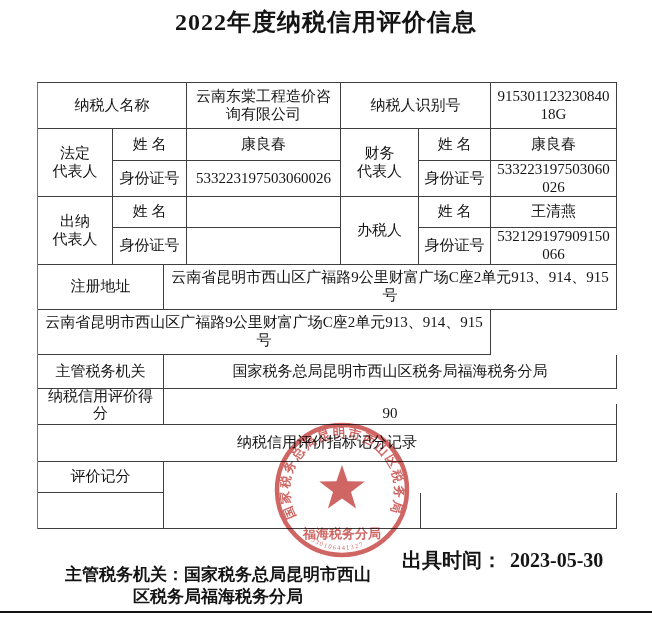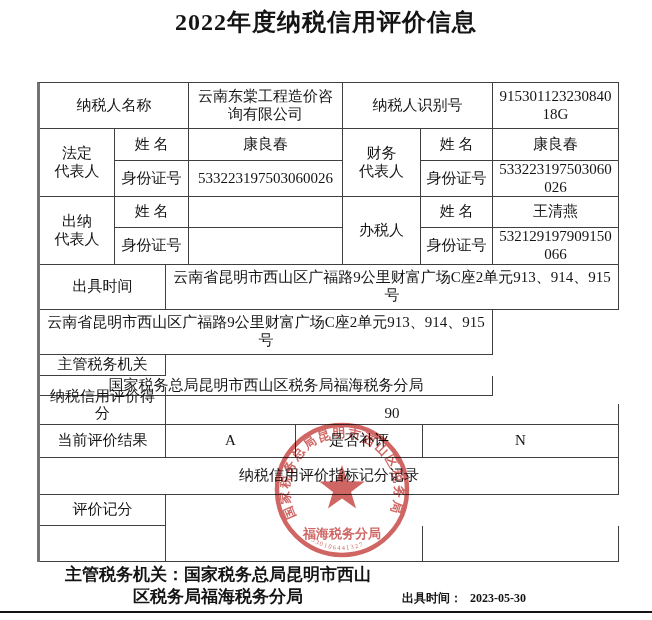--- a/index.html
+++ b/index.html
@@ -1,30 +1,30 @@
 <!DOCTYPE html>
 <html><head>
 <meta charset="utf-8">
 <style>
   html,body{margin:0;padding:0;background:#fff;}
   #page{position:relative;width:652px;height:620px;background:#fff;overflow:hidden;
         font-family:Liberation Serif, serif;color:#141414;}
   .title{position:absolute;top:6px;left:0;width:652px;text-align:center;
          font-size:24px;font-weight:bold;letter-spacing:1px;}
   .tbl{position:absolute;left:37px;top:82px;width:579px;
-       border-top:1px solid #3f3f3f;border-left:3px solid #737373;}
+       border-top:1px solid #3f3f3f;border-left:1px solid #737373;}
   .row{display:flex;}
   .pcol{display:flex;flex-direction:column;}
   .c{box-sizing:border-box;border-right:1px solid #3f3f3f;border-bottom:1px solid #3f3f3f;
      display:flex;align-items:center;justify-content:center;text-align:center;
      font-size:15px;line-height:1.18;white-space:pre-line;word-break:break-all;
      padding:1px 3px;color:#141414;}
   .footer-left{position:absolute;left:40px;top:564px;width:356px;text-align:center;
      font-size:17px;font-weight:bold;line-height:1.3;white-space:pre-line;}
-  .footer-right{position:absolute;left:402px;top:590px;font-size:12px;font-weight:bold;}
+  .footer-right{position:absolute;left:402px;top:547px;font-size:20px;font-weight:bold;}
   .footer-right .gap{display:inline-block;width:8px;}
   .bottom-rule{position:absolute;left:0;top:611px;width:652px;height:2px;background:#141414;}
   .stamp{position:absolute;left:270px;top:418px;pointer-events:none;
          mix-blend-mode:multiply;opacity:0.8;}
 </style>
 </head>
 <body>
 
 <div id="page">
 
@@ -86,44 +86,38 @@
           <div class="c" style="width:126px;height:31px;">王清燕</div>
         </div>
         <div class="row" style="height:37px;">
           <div class="c" style="width:72px;height:37px;">身份证号</div>
           <div class="c" style="width:126px;height:37px;">532129197909150066</div>
         </div>
       </div>
     </div>
 
     <div class="row" style="height:45px;">
-      <div class="c" style="width:126px;">出具时间</div>
+      <div class="c" style="width:126px;">注册地址</div>
       <div class="c" style="width:453px;">云南省昆明市西山区广福路9公里财富广场C座2单元913、914、915号</div>
     </div>
 
     <div class="row" style="height:45px;">
       <div class="c" style="width:453px;">云南省昆明市西山区广福路9公里财富广场C座2单元913、914、915号</div>
     </div>
 
-    <div class="row" style="height:34px;flex-direction:column;">
+    <div class="row" style="height:34px;">
       <div class="c" style="width:126px;">主管税务机关</div>
       <div class="c" style="width:453px;">国家税务总局昆明市西山区税务局福海税务分局</div>
     </div>
 
     <div class="row" style="height:36px;align-items:flex-end;">
       <div class="c" style="width:126px;">纳税信用评价得分</div>
       <div class="c" style="width:453px;">90</div>
     </div>
 
-    <div class="row" style="height:33px;">
-      <div class="c" style="width:126px;">当前评价结果</div>
-      <div class="c" style="width:130px;">A</div>
-      <div class="c" style="width:127px;">是否补评</div>
-      <div class="c" style="width:196px;">N</div>
-    </div>
 
     <div class="row" style="height:37px;">
       <div class="c" style="width:579px;">纳税信用评价指标记分记录</div>
     </div>
 
     <div class="row" style="height:31px;">
       <div class="c" style="width:126px;">评价记分</div>
     </div>
 
     <div class="row" style="height:36px;">

